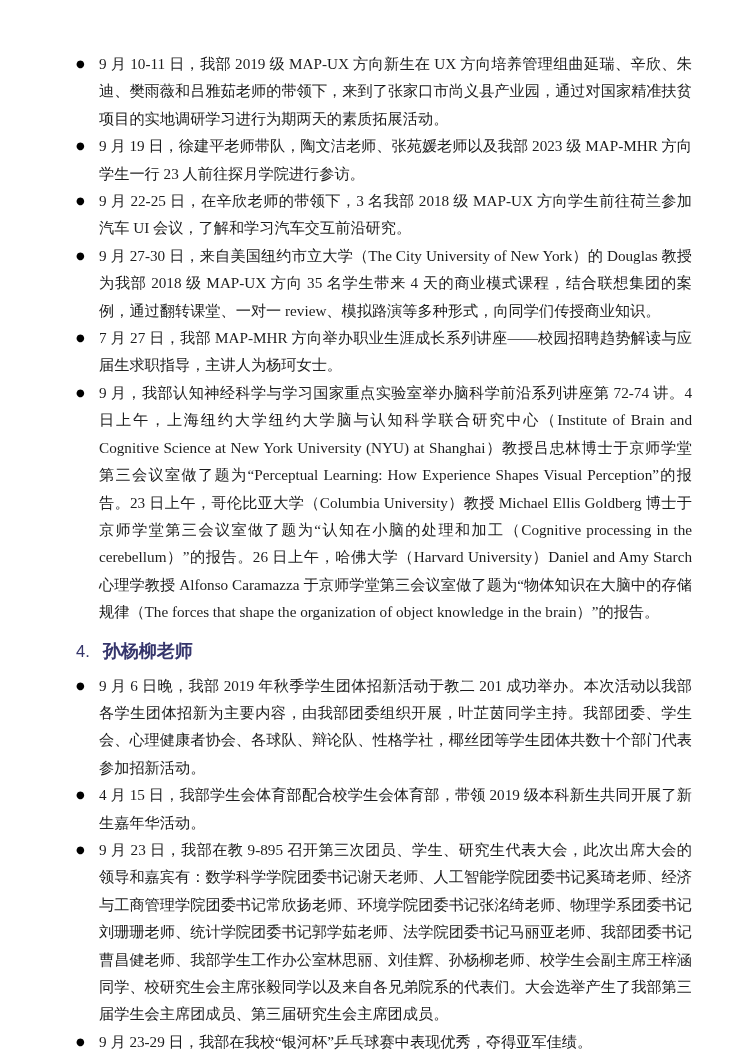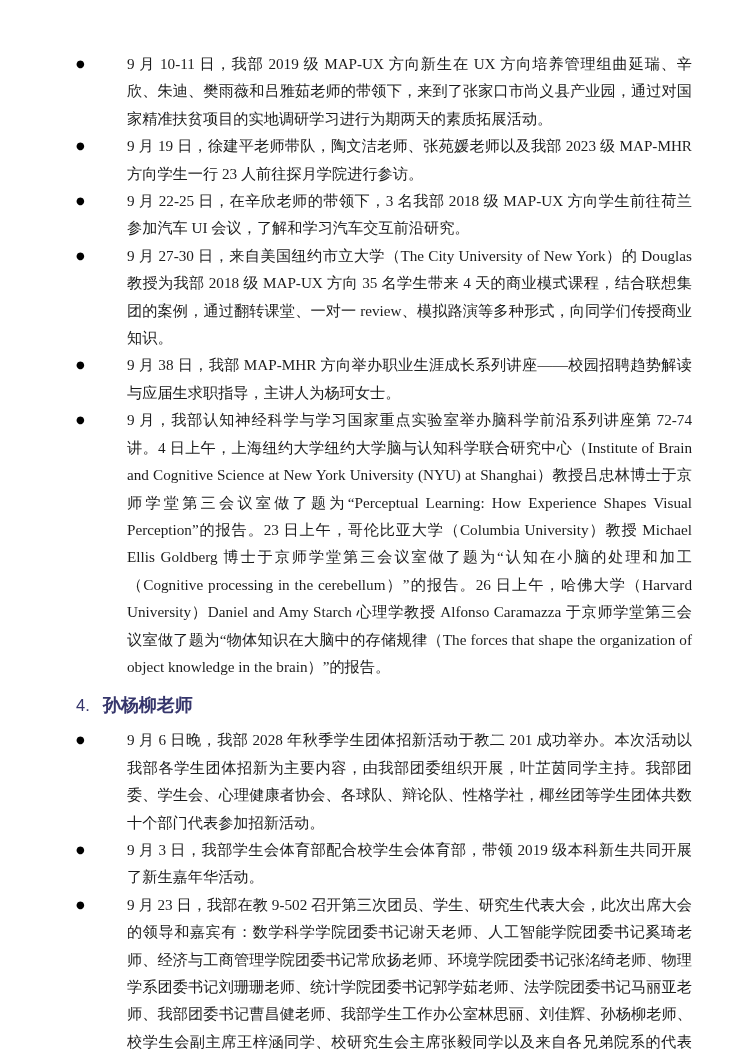--- a/index.html
+++ b/index.html
@@ -29,21 +29,20 @@
   .marker {
     flex: 0 0 23px;
     font-size: 10px;
     line-height: 27.4px;
     color: #000000;
     font-family: "DejaVu Sans", sans-serif;
   }
   .body {
     flex: 1;
     text-align: justify;
-    margin-left: 28px;
   }
   .section-heading {
     display: flex;
     align-items: baseline;
     gap: 13px;
     margin: 13px 0 9px 0;
     font-family: "Liberation Sans", "DejaVu Sans", sans-serif;
     font-weight: bold;
     font-size: 18px;
     line-height: 24px;
@@ -70,45 +69,45 @@
       <div class="bullet-item">
         <span class="marker">●</span>
         <span class="body">9 月 22-25 日，在辛欣老师的带领下，3 名我部 2018 级 MAP-UX 方向学生前往荷兰参加汽车 UI 会议，了解和学习汽车交互前沿研究。</span>
       </div>
       <div class="bullet-item">
         <span class="marker">●</span>
         <span class="body">9 月 27-30 日，来自美国纽约市立大学（The City University of New York）的 Douglas 教授为我部 2018 级 MAP-UX 方向 35 名学生带来 4 天的商业模式课程，结合联想集团的案例，通过翻转课堂、一对一 review、模拟路演等多种形式，向同学们传授商业知识。</span>
       </div>
       <div class="bullet-item">
         <span class="marker">●</span>
-        <span class="body">9 月 38 日，我部 MAP-MHR 方向举办职业生涯成长系列讲座——校园招聘趋势解读与应届生求职指导，主讲人为杨珂女士。</span>
+        <span class="body">7 月 27 日，我部 MAP-MHR 方向举办职业生涯成长系列讲座——校园招聘趋势解读与应届生求职指导，主讲人为杨珂女士。</span>
       </div>
       <div class="bullet-item">
         <span class="marker">●</span>
         <span class="body">9 月，我部认知神经科学与学习国家重点实验室举办脑科学前沿系列讲座第 72-74 讲。4 日上午，上海纽约大学纽约大学脑与认知科学联合研究中心（Institute of Brain and Cognitive Science at New York University (NYU) at Shanghai）教授吕忠林博士于京师学堂第三会议室做了题为“Perceptual Learning: How Experience Shapes Visual Perception”的报告。23 日上午，哥伦比亚大学（Columbia University）教授 Michael Ellis Goldberg 博士于京师学堂第三会议室做了题为“认知在小脑的处理和加工（Cognitive processing in the cerebellum）”的报告。26 日上午，哈佛大学（Harvard University）Daniel and Amy Starch 心理学教授 Alfonso Caramazza 于京师学堂第三会议室做了题为“物体知识在大脑中的存储规律（The forces that shape the organization of object knowledge in the brain）”的报告。</span>
       </div>
     </div>
 
   <h2 class="section-heading" style="color: rgb(53, 53, 107);">
     <span class="num">4.</span>
     <span class="title">孙杨柳老师</span>
   </h2>
 
   <div class="bullet-list">
       <div class="bullet-item">
         <span class="marker">●</span>
-        <span class="body">9 月 6 日晚，我部 2028 年秋季学生团体招新活动于教二 201 成功举办。本次活动以我部各学生团体招新为主要内容，由我部团委组织开展，叶芷茵同学主持。我部团委、学生会、心理健康者协会、各球队、辩论队、性格学社，椰丝团等学生团体共数十个部门代表参加招新活动。</span>
+        <span class="body">9 月 6 日晚，我部 2019 年秋季学生团体招新活动于教二 201 成功举办。本次活动以我部各学生团体招新为主要内容，由我部团委组织开展，叶芷茵同学主持。我部团委、学生会、心理健康者协会、各球队、辩论队、性格学社，椰丝团等学生团体共数十个部门代表参加招新活动。</span>
       </div>
       <div class="bullet-item">
         <span class="marker">●</span>
-        <span class="body">9 月 3 日，我部学生会体育部配合校学生会体育部，带领 2019 级本科新生共同开展了新生嘉年华活动。</span>
+        <span class="body">4 月 15 日，我部学生会体育部配合校学生会体育部，带领 2019 级本科新生共同开展了新生嘉年华活动。</span>
       </div>
       <div class="bullet-item">
         <span class="marker">●</span>
-        <span class="body">9 月 23 日，我部在教 9-502 召开第三次团员、学生、研究生代表大会，此次出席大会的领导和嘉宾有：数学科学学院团委书记谢天老师、人工智能学院团委书记奚琦老师、经济与工商管理学院团委书记常欣扬老师、环境学院团委书记张洺绮老师、物理学系团委书记刘珊珊老师、统计学院团委书记郭学茹老师、法学院团委书记马丽亚老师、我部团委书记曹昌健老师、我部学生工作办公室林思丽、刘佳辉、孙杨柳老师、校学生会副主席王梓涵同学、校研究生会主席张毅同学以及来自各兄弟院系的代表们。大会选举产生了我部第三届学生会主席团成员、第三届研究生会主席团成员。</span>
+        <span class="body">9 月 23 日，我部在教 9-895 召开第三次团员、学生、研究生代表大会，此次出席大会的领导和嘉宾有：数学科学学院团委书记谢天老师、人工智能学院团委书记奚琦老师、经济与工商管理学院团委书记常欣扬老师、环境学院团委书记张洺绮老师、物理学系团委书记刘珊珊老师、统计学院团委书记郭学茹老师、法学院团委书记马丽亚老师、我部团委书记曹昌健老师、我部学生工作办公室林思丽、刘佳辉、孙杨柳老师、校学生会副主席王梓涵同学、校研究生会主席张毅同学以及来自各兄弟院系的代表们。大会选举产生了我部第三届学生会主席团成员、第三届研究生会主席团成员。</span>
       </div>
       <div class="bullet-item">
         <span class="marker">●</span>
         <span class="body">9 月 23-29 日，我部在我校“银河杯”乒乓球赛中表现优秀，夺得亚军佳绩。</span>
       </div>
       <div class="bullet-item">
         <span class="marker">●</span>
         <span class="body">9 月 25 日下午，我部党委副书记王瑞敏老师、教务办主任邢爱玲老师和学工办刘佳辉老师一起赴昌平校园看望慰问我部 71 名 2019 级博士。</span>
       </div>
     </div>

